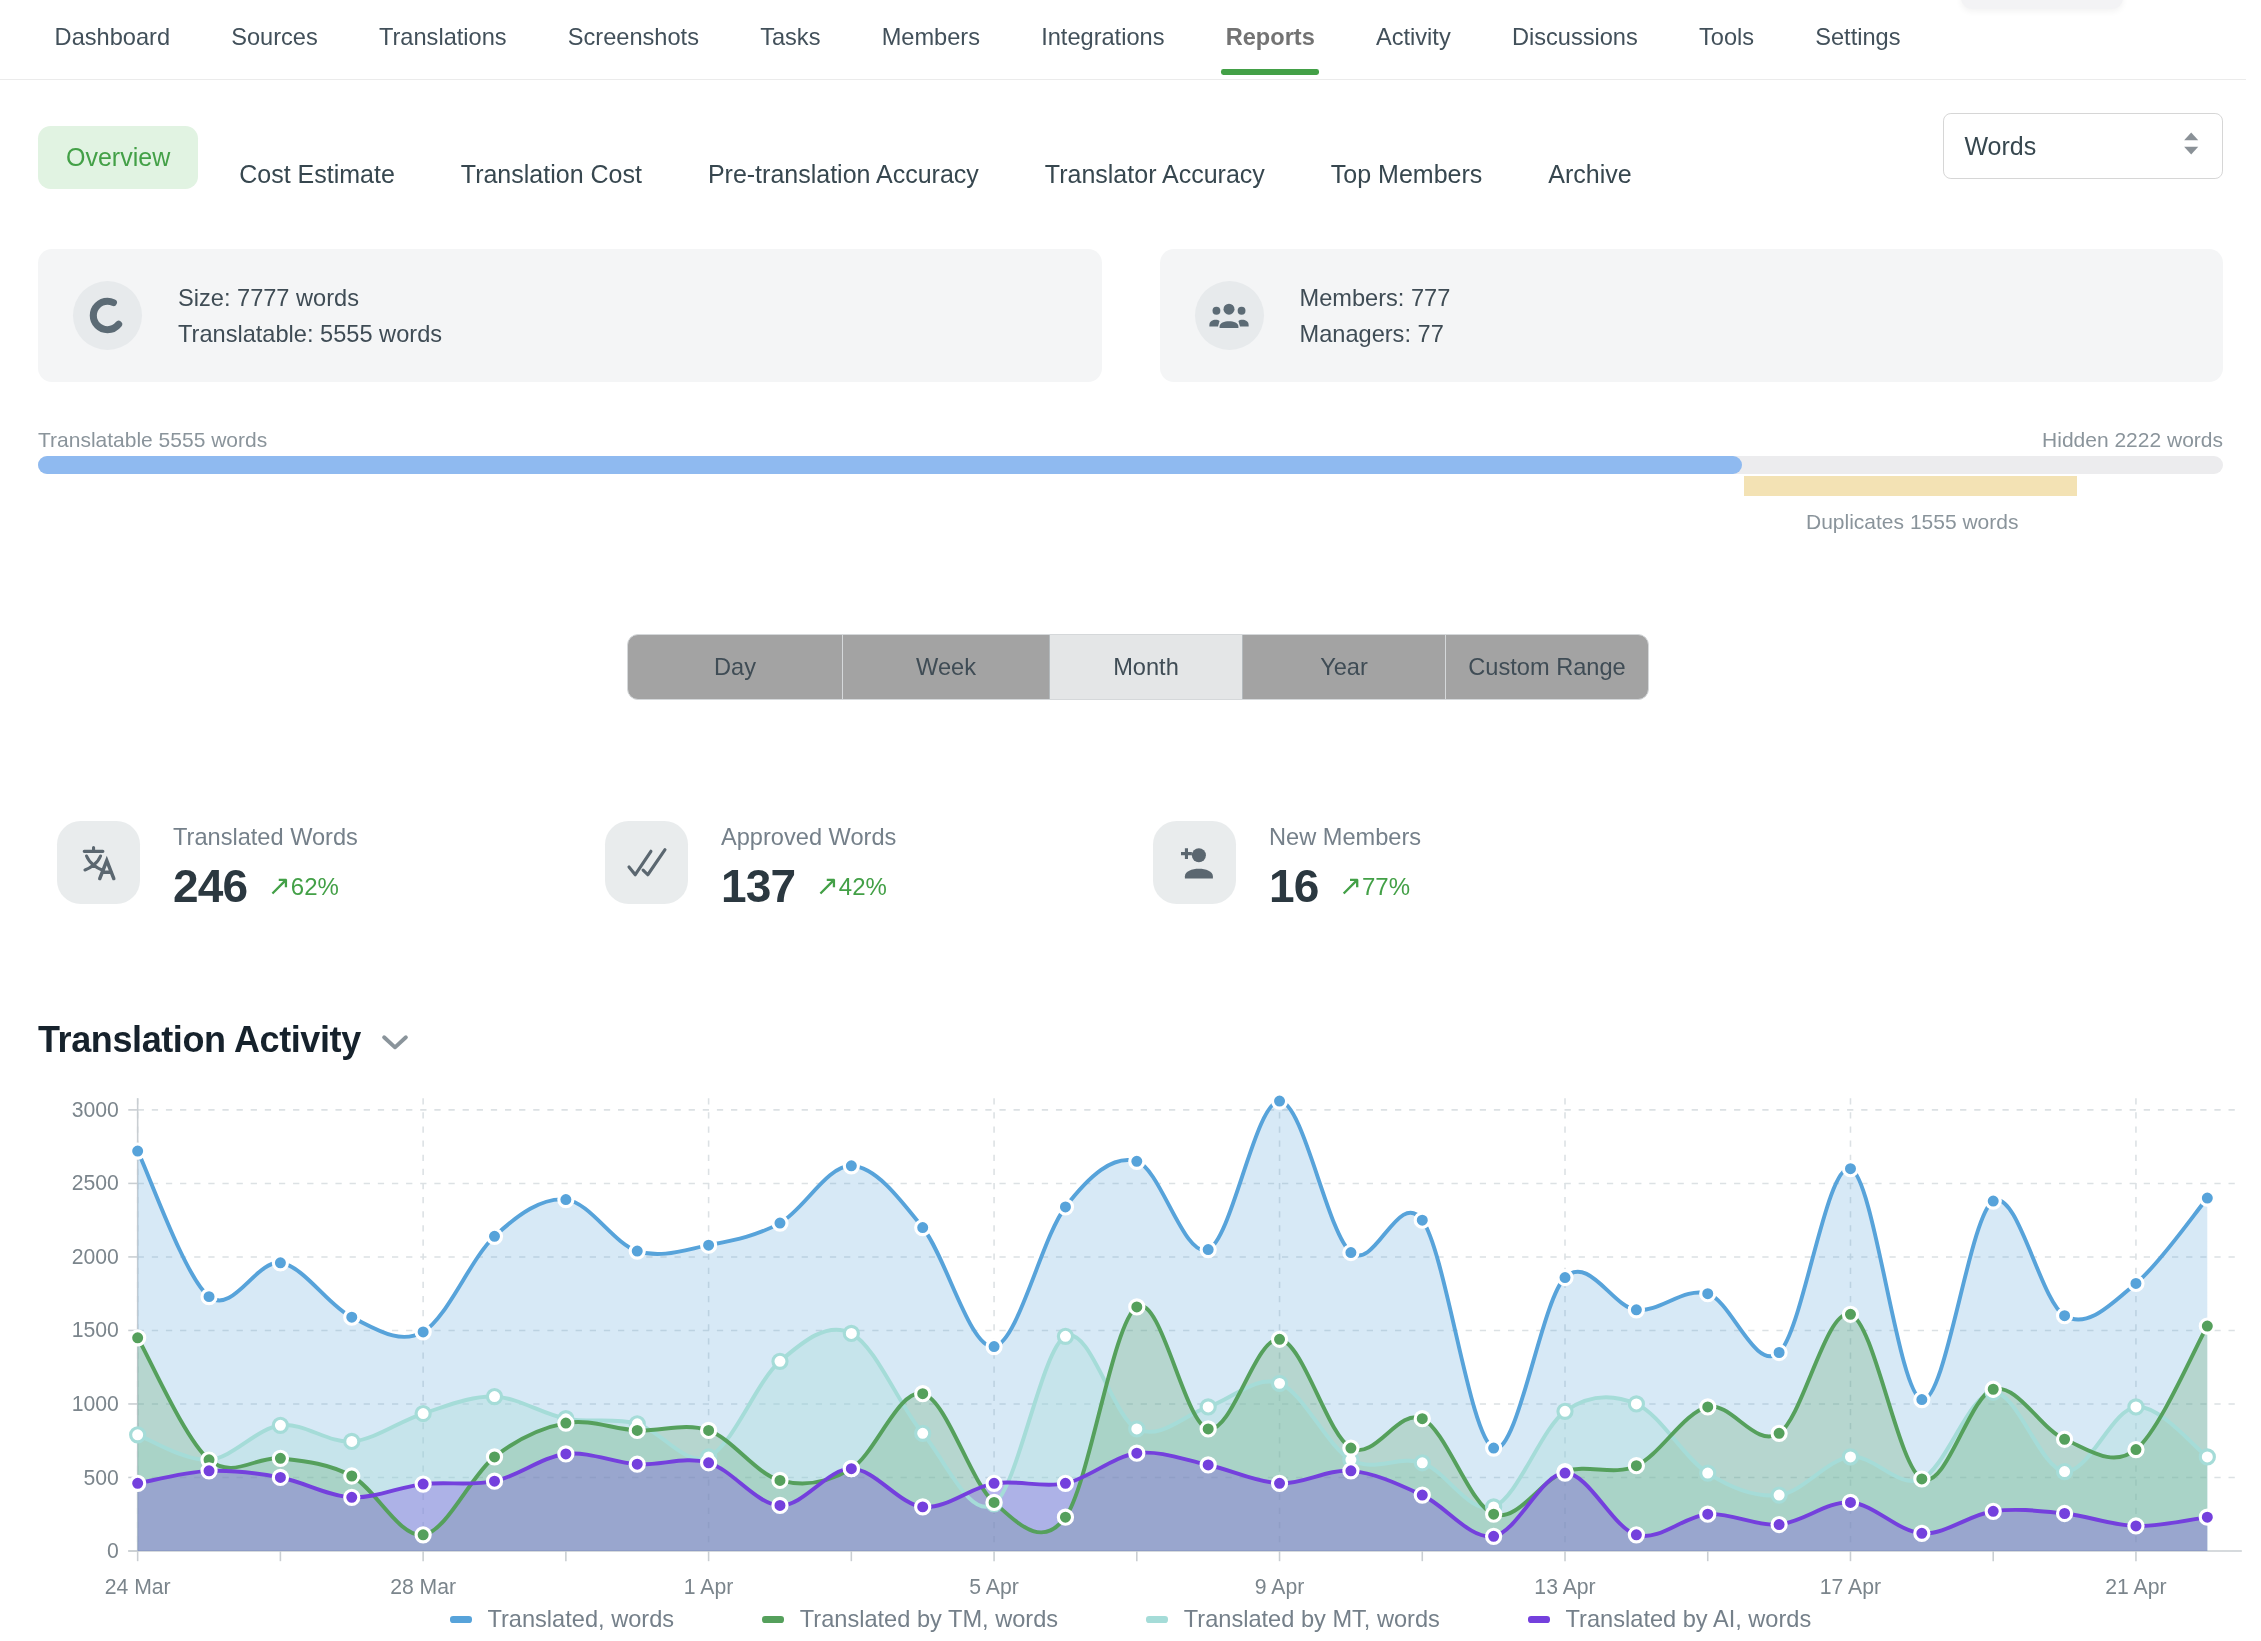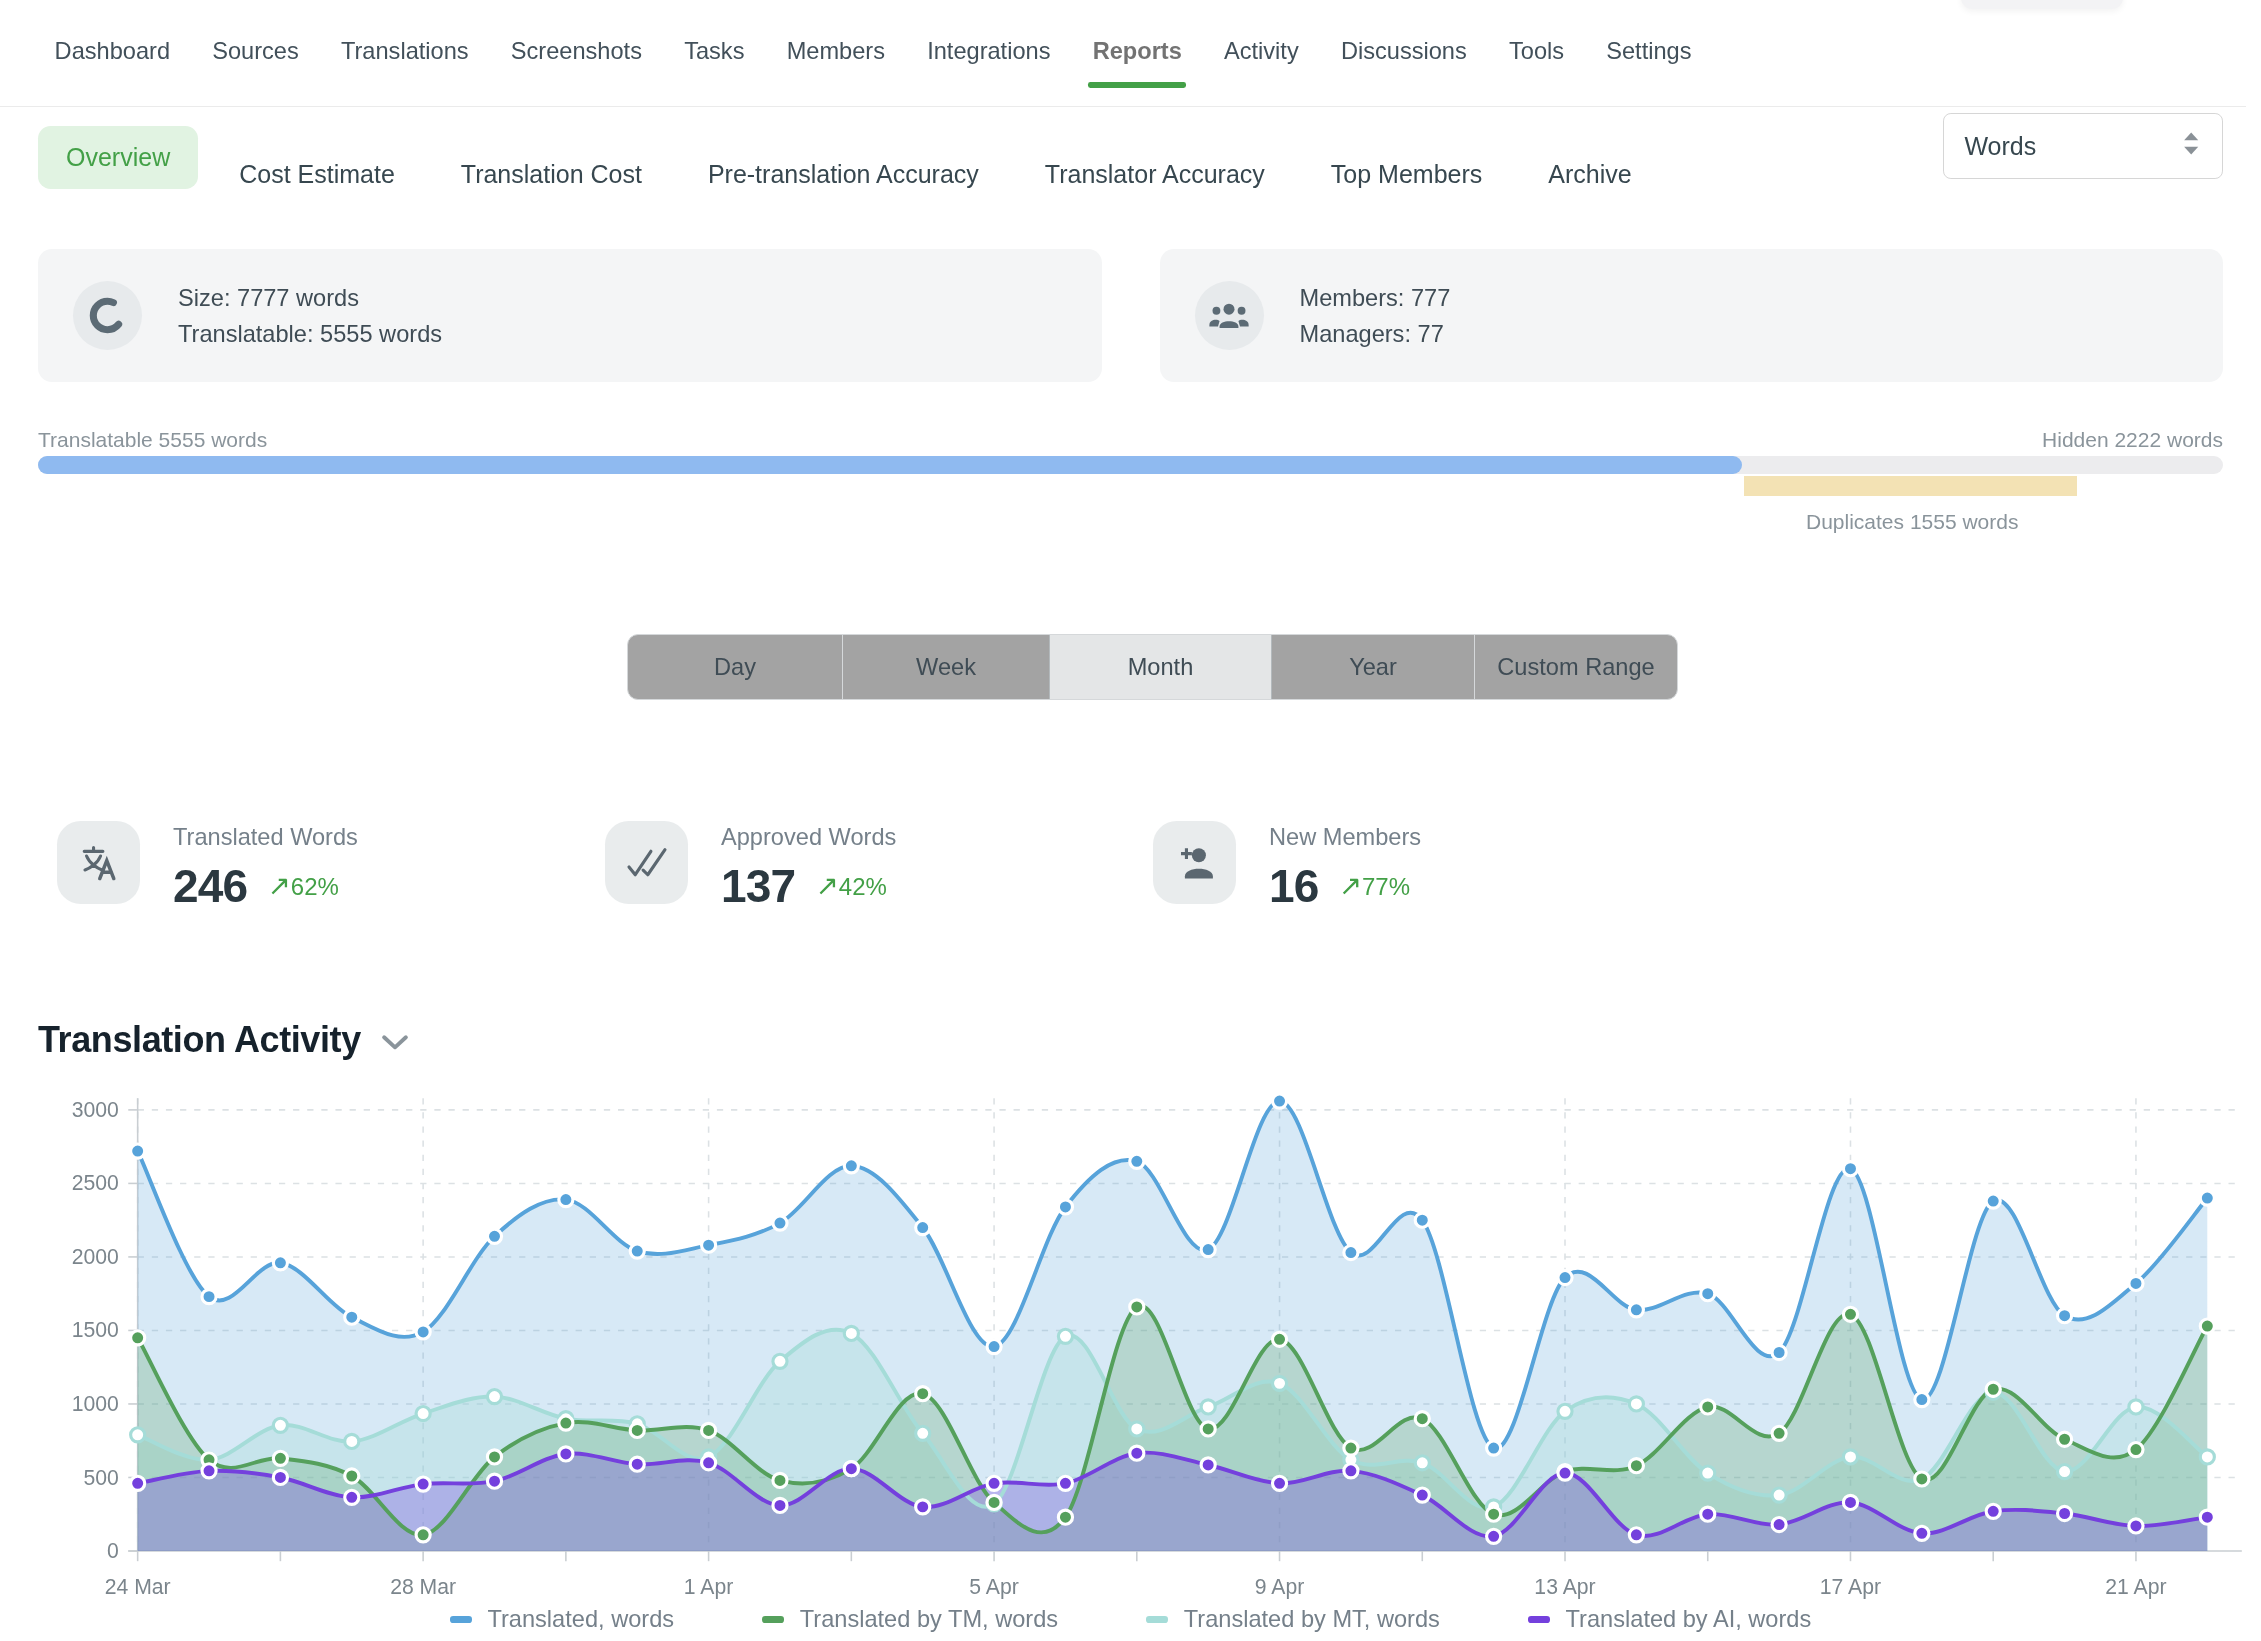--- a/index.html
+++ b/index.html
@@ -1,21 +1,21 @@
 <!DOCTYPE html>
 <html style="font-size:12.6px"><head>
 <meta charset="utf-8">
 <style>
   html,body{margin:0;padding:0;background:#fff;}
   body{width:2261px;height:1642px;position:relative;overflow:hidden;
        font-family:"Liberation Sans",sans-serif;color:#3f4c55;}
 
   
-  .topnav{position:absolute;top:0;left:0;right:15px;height:107px;border-bottom:1.6px solid #ebebeb;
-          display:flex;align-items:center;gap:39px;padding:20.4px 53px 0;box-sizing:border-box;}
+  .topnav{position:absolute;top:0;left:0;right:15px;height:80px;border-bottom:1.6px solid #ebebeb;
+          display:flex;align-items:center;gap:58px;padding:20.4px 53px 0;box-sizing:border-box;}
   .topnav .nav-item{font-size:23.6px;font-weight:500;color:#42505a;position:relative;
                     padding:0 1.6px 23.6px;cursor:pointer;white-space:nowrap;}
   .topnav .nav-item.active{color:#737373;font-weight:700;}
   .topnav .nav-item.active::after{content:"";position:absolute;left:-3.1px;right:-3.1px;bottom:0;
                     height:6.3px;border-radius:2.4px;background:#43a047;}
   .artifact{position:absolute;top:-12.6px;left:1961px;width:162px;height:22px;border-radius:11px;
             background:#f3f3f5;box-shadow:0 2.4px 6.3px rgba(0,0,0,.05);}
 
   
   .subnav{position:absolute;top:103px;left:38px;right:38px;height:86px;display:flex;align-items:flex-end;}
@@ -43,21 +43,21 @@
   .dup-label{position:absolute;top:510px;left:1806px;font-size:21px;color:#8a949b;}
 
   
   .periods{position:absolute;top:634px;left:627px;display:flex;border:1.6px solid #d5d8da;
         border-radius:11px;overflow:hidden;background:#a3a3a3;}
   .seg{height:64px;display:flex;align-items:center;justify-content:center;font-size:23.6px;
         color:#3f4c55;border-left:1.6px solid #d5d8da;cursor:pointer;box-sizing:border-box;}
   .seg:first-child{border-left:none;}
   .seg.active{background:#e4e6e7;border-left-color:#b3b9bc;}
   .seg.active + .seg{border-left-color:#b3b9bc;}
-  .seg:nth-child(1){width:214px;}.seg:nth-child(2){width:207px;}.seg:nth-child(3){width:222px;}
+  .seg:nth-child(1){width:214px;}.seg:nth-child(2){width:207px;}.seg:nth-child(3){width:193px;}
   .seg:nth-child(4){width:203px;}.seg:nth-child(5){width:203px;}
 
   
   .stats{position:absolute;top:821px;left:57px;display:flex;}
   .stat{width:548px;display:flex;gap:33px;}
   .stat-icon{width:83px;height:83px;border-radius:23.6px;background:#e9eced;flex:none;
         display:flex;align-items:center;justify-content:center;color:#5b6770;}
   .stat-label{font-size:23.6px;color:#75808a;margin-top:3.1px;}
   .stat-valrow{display:flex;align-items:center;margin-top:7.9px;}
   .stat-value{font-size:46px;font-weight:700;color:#2b3840;letter-spacing:-0.8px;}

